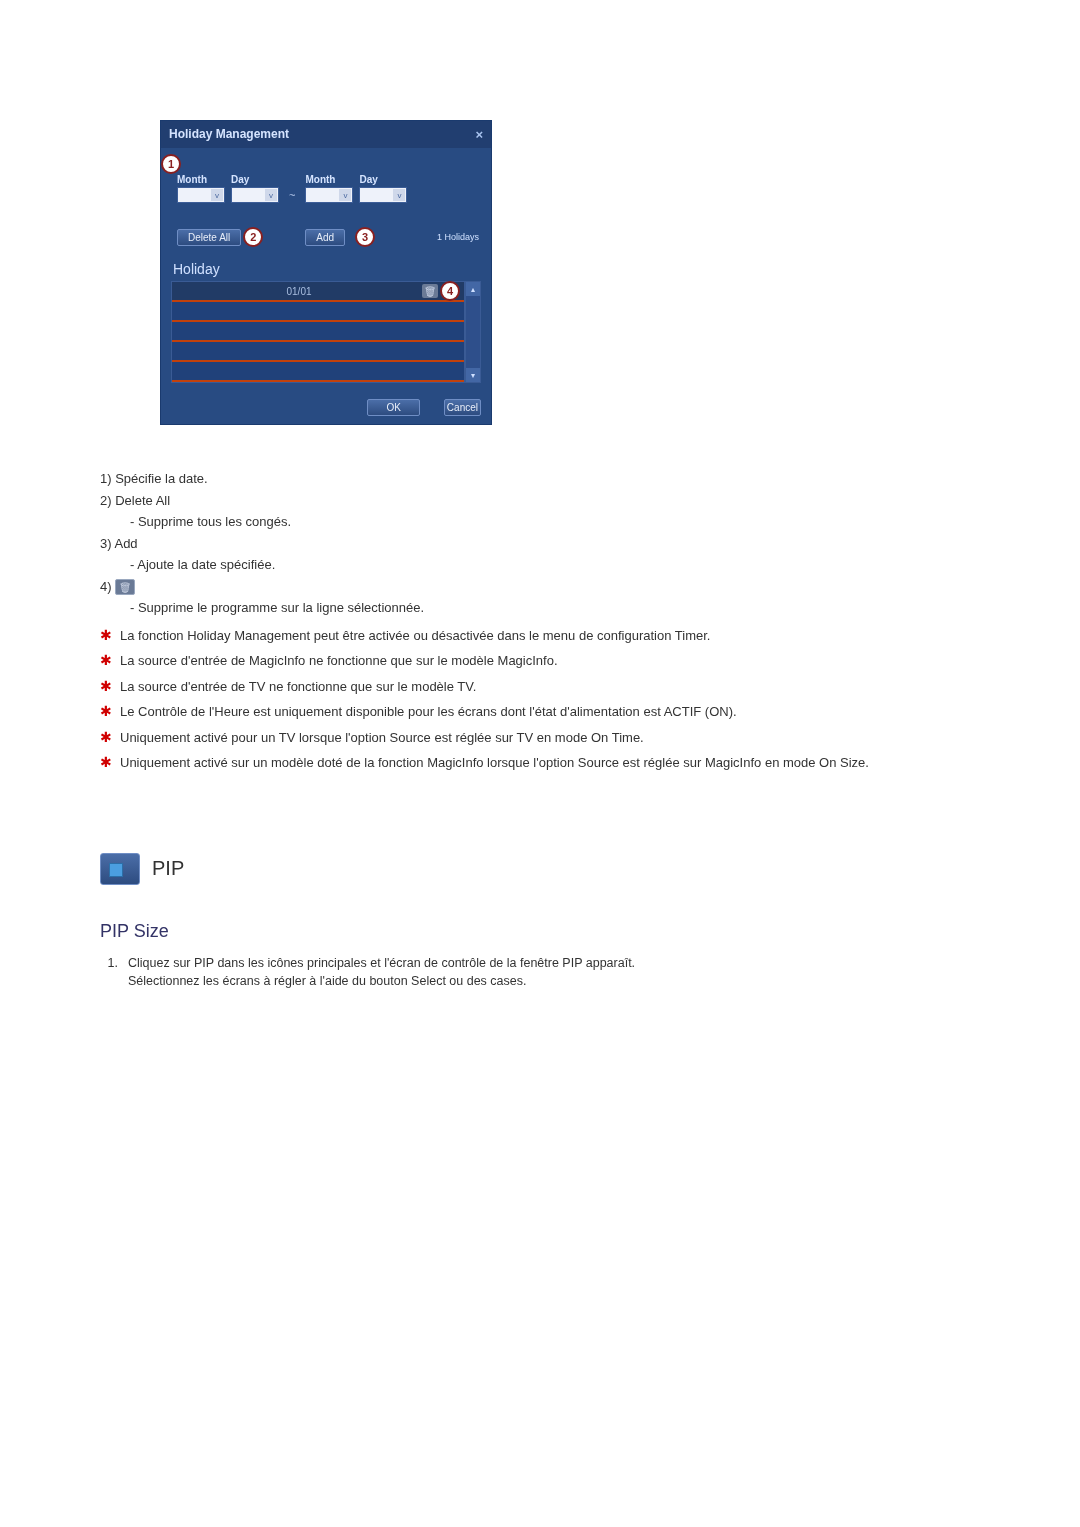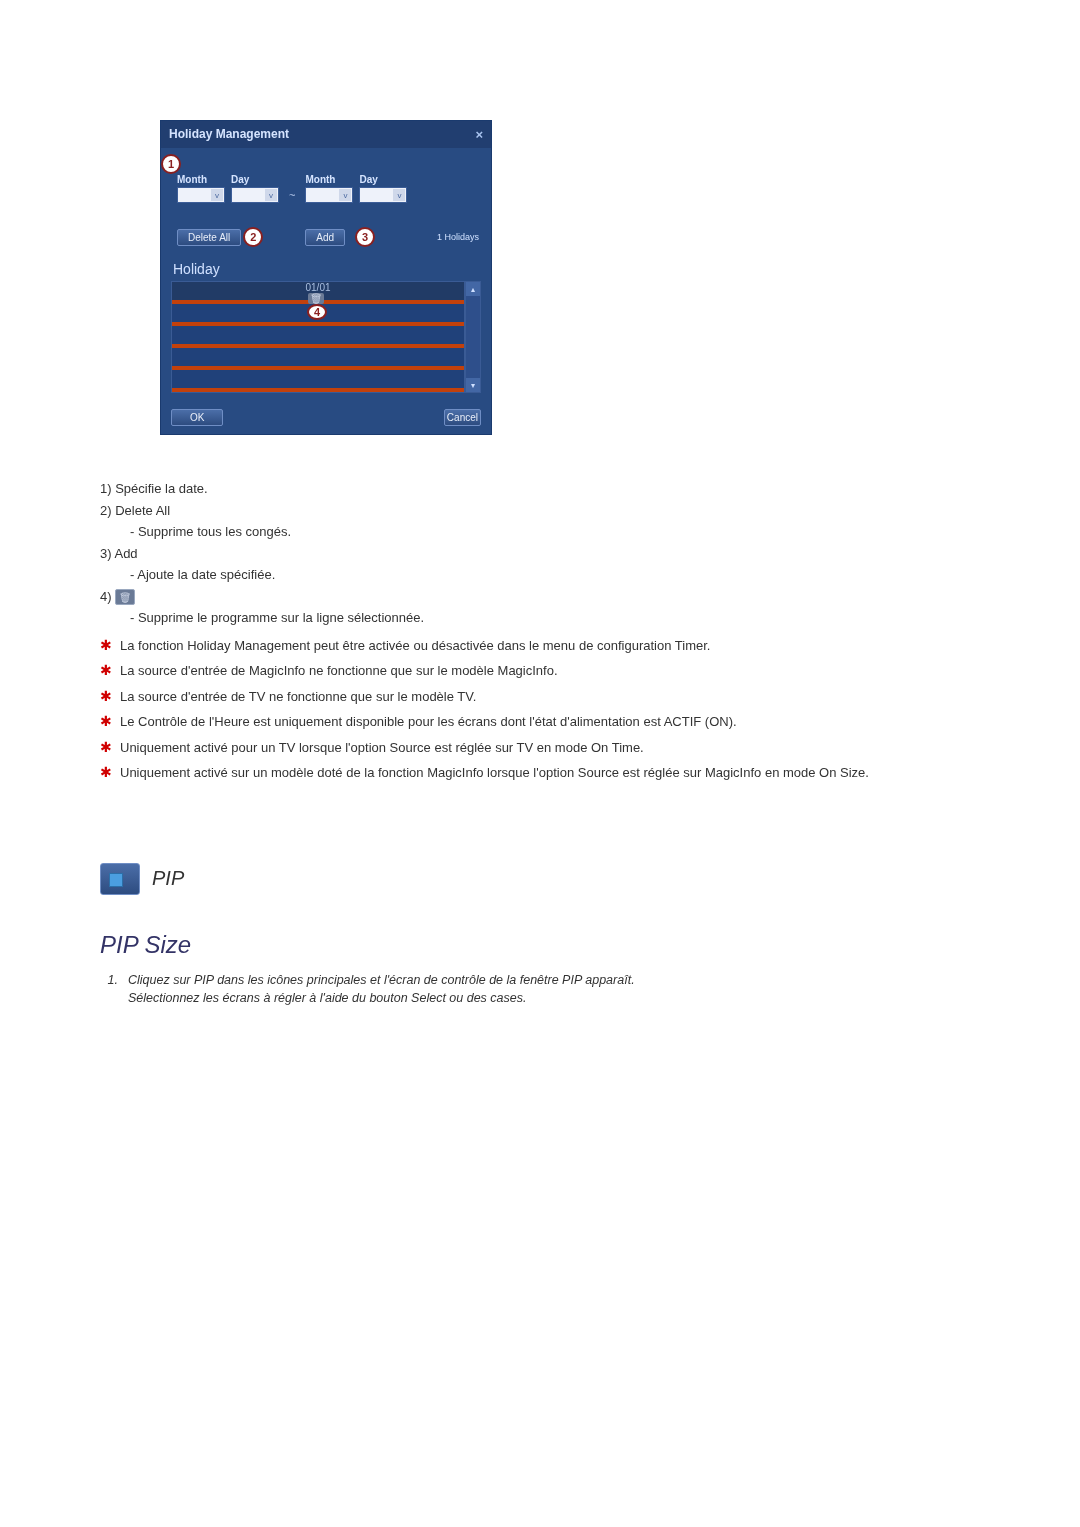--- a/index.html
+++ b/index.html
@@ -137,23 +137,22 @@
   }
   .list {
     flex: 1;
     background: #20417a;
     border: 1px solid #3a5b95;
   }
   .list-row {
     display: flex;
     align-items: center;
     height: 18px;
-    border-bottom: 4px solid #c2410c;
+    border-bottom: 2px solid #c2410c;
     padding: 0 4px;
-    flex-direction: column;
   }
   .list-row.dark { background: #213b66; color: #a9bee0; }
   .date-cell { flex: 1; text-align: center; font-size: 10px; }
   .trash {
     width: 16px;
     height: 14px;
     background: #6a7a96;
     border-radius: 2px;
     display: flex;
     align-items: center;
@@ -176,22 +175,22 @@
   .scroll-btn {
     width: 100%;
     height: 14px;
     background: #4367a5;
     display: flex;
     align-items: center;
     justify-content: center;
   }
   .dialog-footer {
     display: flex;
-    justify-content: space-between;
-    gap: 16px;
+    justify-content: flex-end;
+    gap: 24px;
     padding: 8px 10px;
     background: #284b82;
   }
 
   
   .desc {
     margin-top: 44px;
     line-height: 1.5;
   }
   .desc .line { margin: 2px 0; }
@@ -219,21 +218,21 @@
   }
   .star {
     color: #d00000;
     font-size: 14px;
     line-height: 18px;
     flex: 0 0 14px;
   }
   .star-text { flex: 1; }
 
   
-  .pip-section { margin-top: 80px; font-style: italic; }
+  .pip-section { margin-top: 80px; }
   .pip-head {
     display: flex;
     align-items: center;
     gap: 12px;
   }
   .pip-icon {
     width: 38px;
     height: 30px;
     background: linear-gradient(#4b6ea8, #2d4c80);
     border: 1px solid #6f8ec5;
@@ -246,21 +245,21 @@
     left: 8px; top: 9px;
     width: 12px; height: 12px;
     background: #4b9ee0;
     border: 1px solid #2c6fa8;
   }
   .pip-title {
     font-size: 20px;
     color: #333;
   }
   .pip-sub {
-    font-size: 24px;
+    font-size: 18px;
     color: #336;
     margin-top: 36px;
     margin-bottom: 12px;
   }
   .pip-step {
     display: flex;
     gap: 10px;
     font-size: 12.5px;
     line-height: 1.45;
   }

